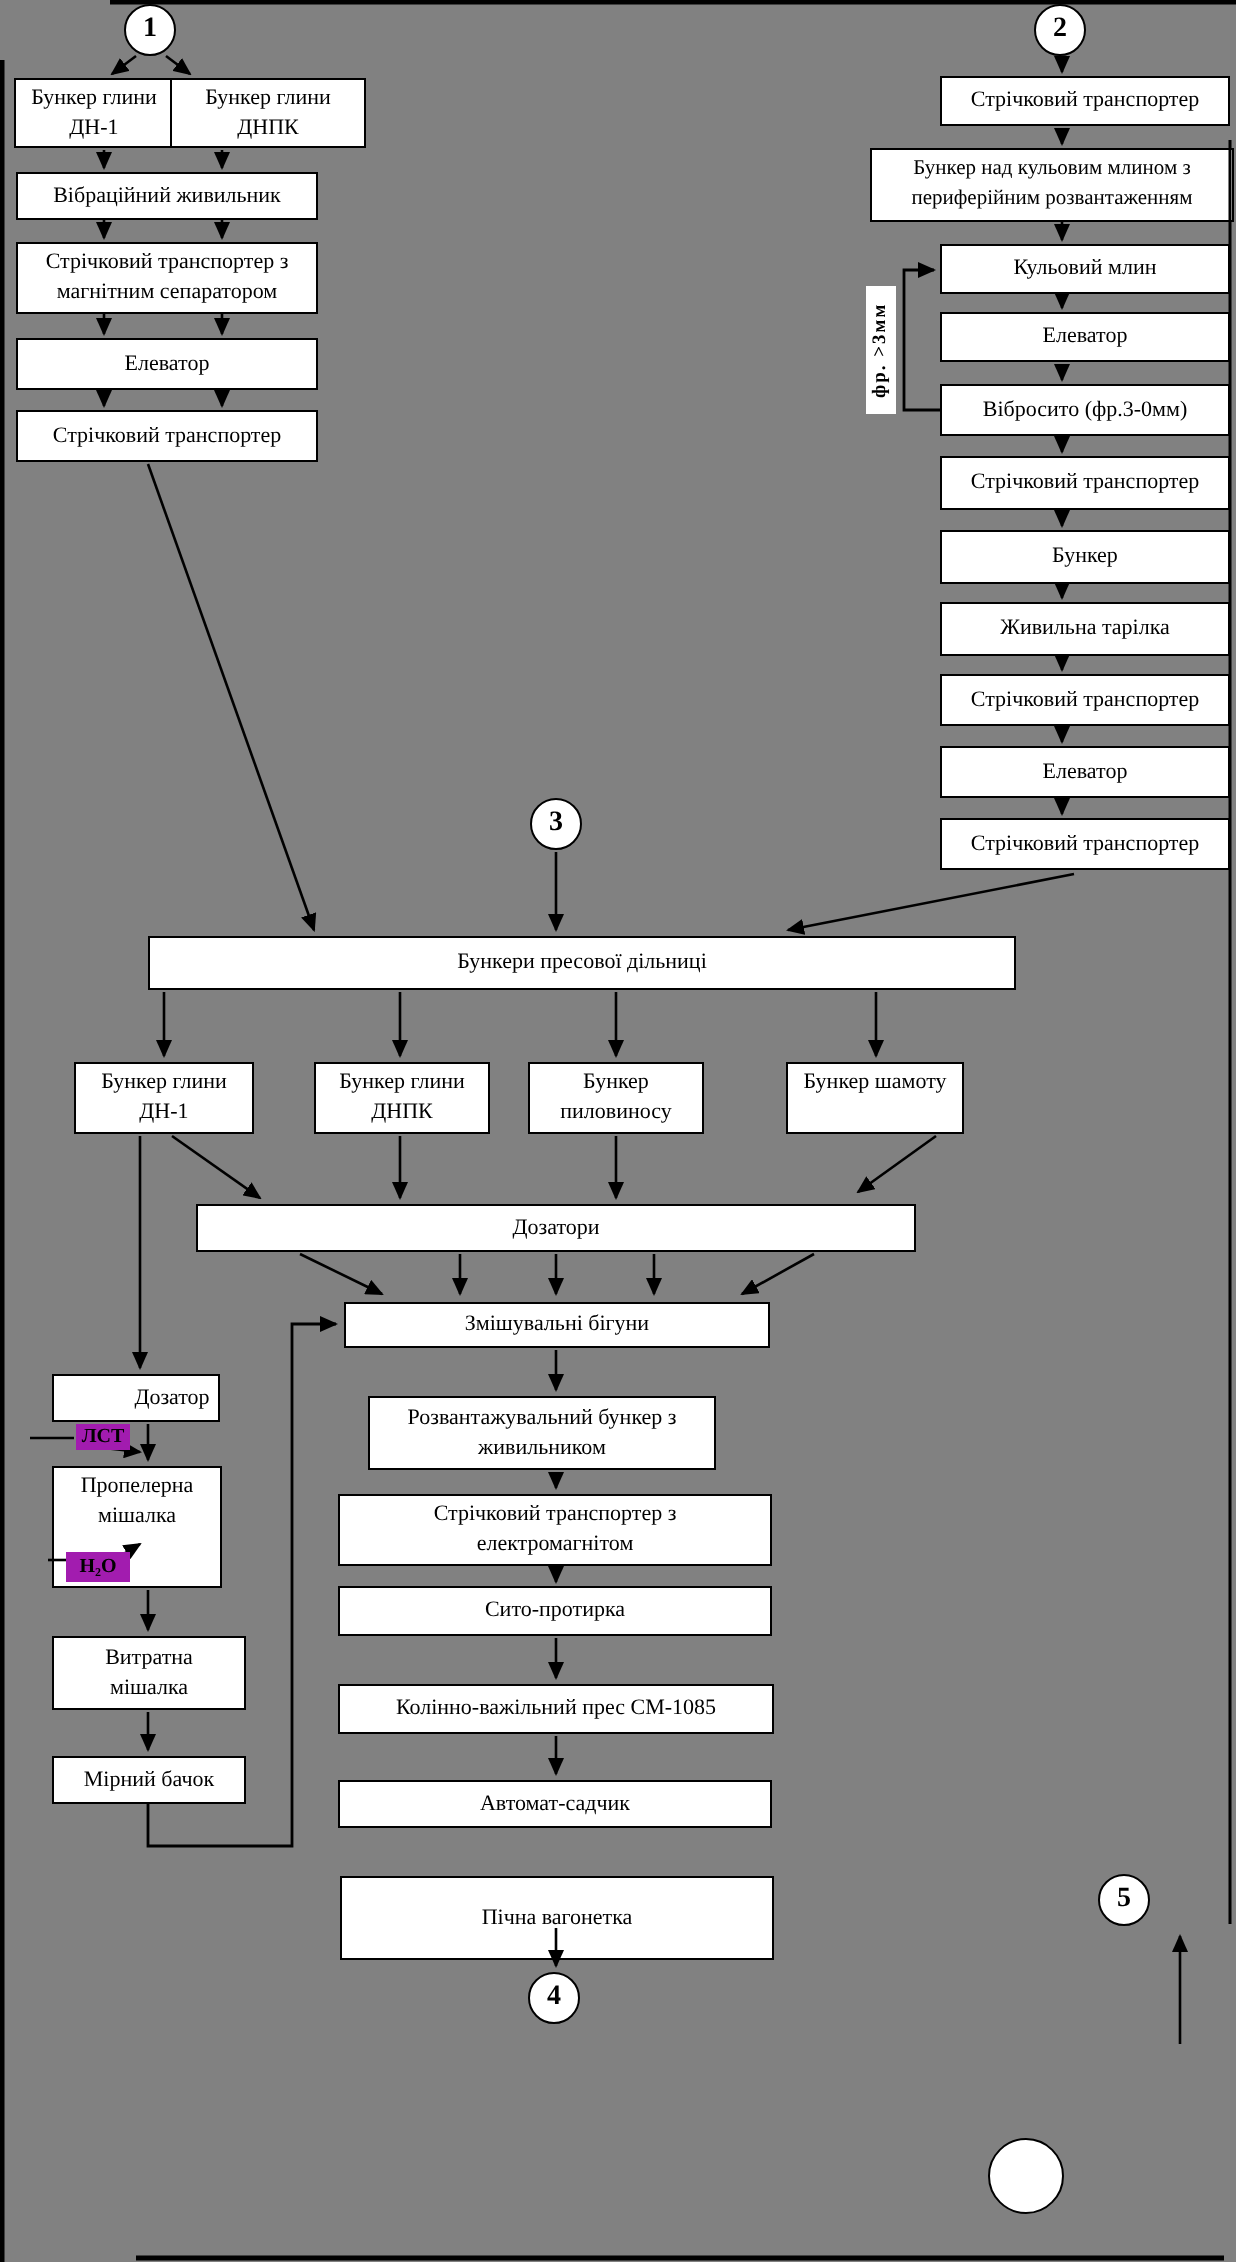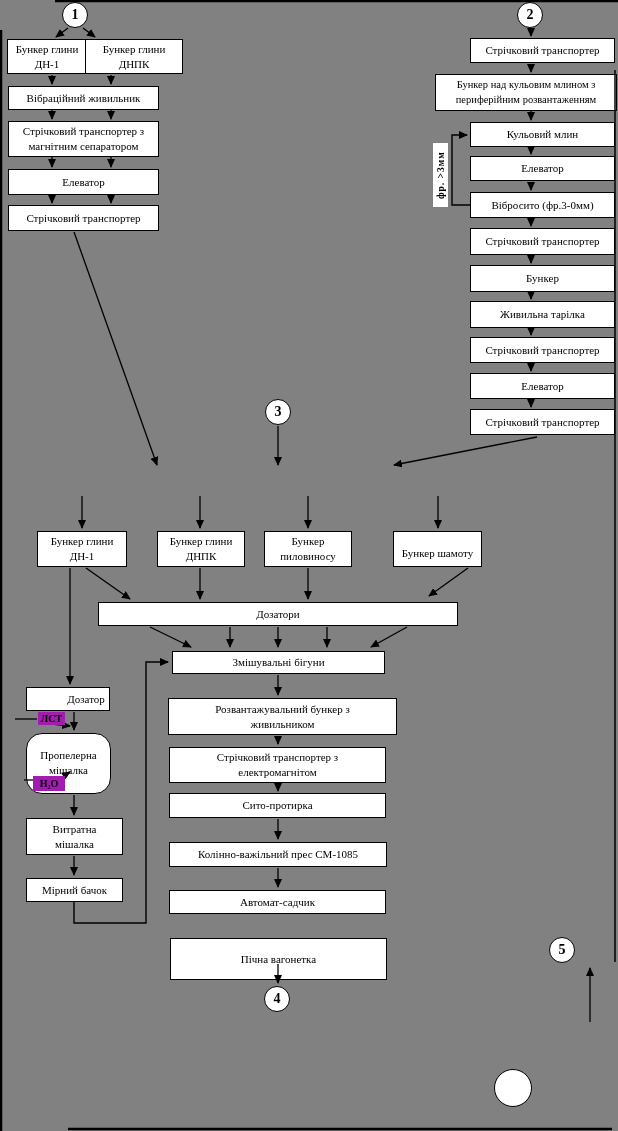--- a/index.html
+++ b/index.html
@@ -20,21 +20,21 @@
     align-items:center;
     justify-content:center;
     text-align:center;
     font-weight:normal;
     font-size:11px;
     line-height:15px;
     color:#000;
     white-space:pre-line;
     z-index:2;
   }
-  .node.top{align-items:flex-start;padding-top:14px;}
+  .node.top{align-items:flex-start;padding-top:2px;}
   .node.fs10{font-size:10.5px;line-height:14.5px;}
   .circ{
     position:absolute;
     background:#fff;
     border:1.5px solid #000;
     box-sizing:border-box;
     border-radius:50%;
     display:flex;align-items:center;justify-content:center;
     font-weight:bold;font-size:14px;color:#000;
     z-index:4;
@@ -81,39 +81,40 @@
     <div class="node fs10" style="left: 435px; top: 74px; width: 182px; height: 37px;">Бункер над кульовим млином з
 периферійним розвантаженням</div>
     <div class="node" style="left: 470px; top: 156px; width: 145px; height: 25px;">Елеватор</div>
     <div class="node" style="left: 470px; top: 192px; width: 145px; height: 26px;">Вібросито (фр.3-0мм)</div>
     <div class="node" style="left: 470px; top: 228px; width: 145px; height: 27px;">Стрічковий транспортер</div>
     <div class="node" style="left: 470px; top: 265px; width: 145px; height: 27px;">Бункер</div>
     <div class="node" style="left: 470px; top: 301px; width: 145px; height: 27px;">Живильна тарілка</div>
     <div class="node" style="left: 470px; top: 337px; width: 145px; height: 26px;">Стрічковий транспортер</div>
     <div class="node" style="left: 470px; top: 373px; width: 145px; height: 26px;">Елеватор</div>
     <div class="node" style="left: 470px; top: 409px; width: 145px; height: 26px;">Стрічковий транспортер</div>
+    <div class="node" style="left: 74px; top: 468px; width: 434px; height: 27px;">Бункери пресової дільниці</div>
     <div class="node" style="left: 37px; top: 531px; width: 90px; height: 36px;">Бункер глини
 ДН-1</div>
     <div class="node" style="left: 157px; top: 531px; width: 88px; height: 36px;">Бункер глини
 ДНПК</div>
     <div class="node" style="left: 264px; top: 531px; width: 88px; height: 36px;">Бункер
 пиловиносу</div>
     <div class="node top" style="left: 393px; top: 531px; width: 89px; height: 36px;">Бункер шамоту</div>
     <div class="node" style="left: 172px; top: 651px; width: 213px; height: 23px;">Змішувальні бігуни</div>
     <div class="node" style="left: 98px; top: 602px; width: 360px; height: 24px;">Дозатори</div>
-    <div class="node" style="left: 168px; top: 698px; width: 229px; height: 37px;">Розвантажувальний бункер з
+    <div class="node" style="left: 184px; top: 698px; width: 174px; height: 37px;">Розвантажувальний бункер з
 живильником</div>
     <div class="node" style="left: 169px; top: 747px; width: 217px; height: 36px;">Стрічковий транспортер з
 електромагнітом</div>
     <div class="node" style="left: 169px; top: 793px; width: 217px; height: 25px;">Сито-протирка</div>
     <div class="node" style="left: 169px; top: 842px; width: 218px; height: 25px;">Колінно-важільний прес СМ-1085</div>
     <div class="node" style="left: 169px; top: 890px; width: 217px; height: 24px;">Автомат-садчик</div>
     <div class="node" style="left: 170px; top: 938px; width: 217px; height: 42px;">Пічна вагонетка</div>
     <div class="node" style="left: 26px; top: 687px; width: 84px; height: 24px; padding-left: 36px;">Дозатор</div>
-    <div class="node top" style="left: 26px; top: 733px; width: 85px; height: 61px; border-radius: 16px;">Пропелерна
+    <div class="node top" style="left: 26px; top: 733px; width: 85px; height: 61px;">Пропелерна
 мішалка</div>
     <div class="node" style="left: 26px; top: 818px; width: 97px; height: 37px; text-align: center;">Витратна
 мішалка</div>
     <div class="node" style="left: 26px; top: 878px; width: 97px; height: 24px;">Мірний бачок</div>
     <div class="circ" style="left: 62px; top: 2px; width: 26px; height: 26px;">1</div>
     <div class="circ" style="left: 517px; top: 2px; width: 26px; height: 26px;">2</div>
     <div class="circ" style="left: 265px; top: 399px; width: 26px; height: 26px;">3</div>
     <div class="circ" style="left: 264px; top: 986px; width: 26px; height: 26px;">4</div>
     <div class="circ" style="left: 549px; top: 937px; width: 26px; height: 26px;">5</div>
     <div class="circ" style="left: 494px; top: 1069px; width: 38px; height: 38px;"></div>

